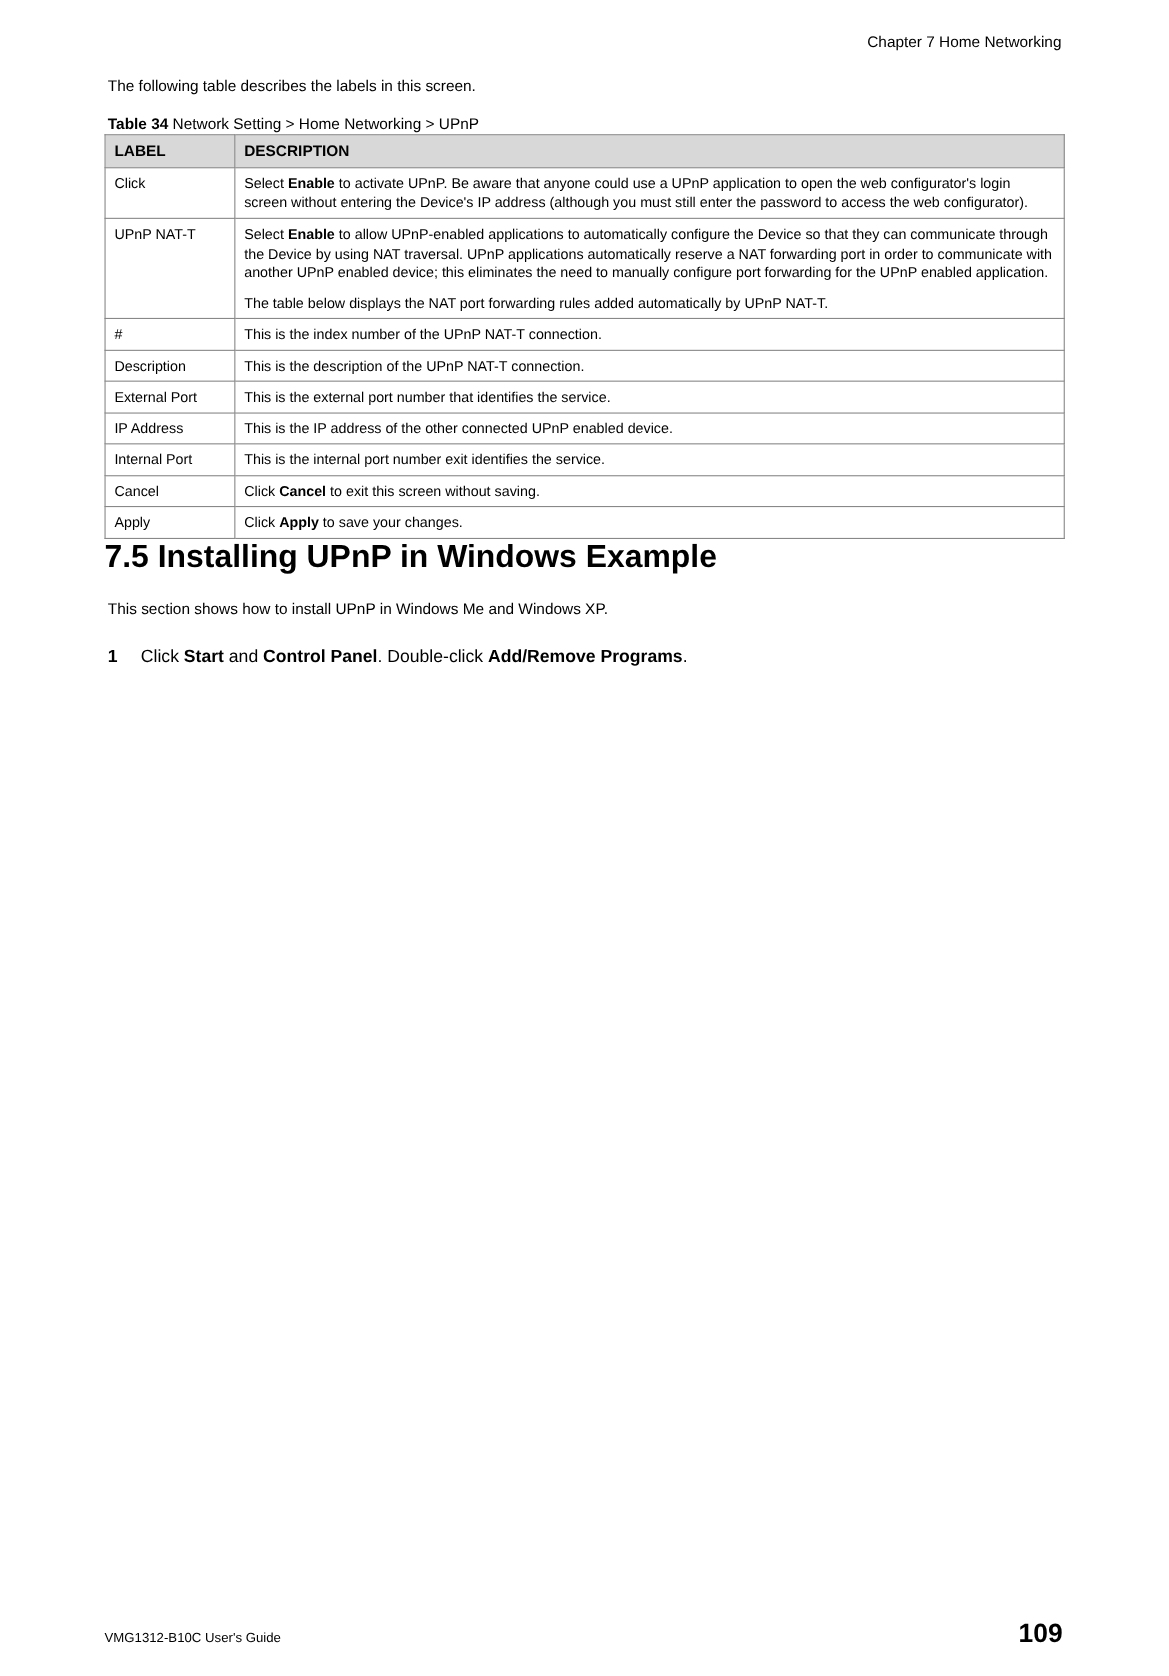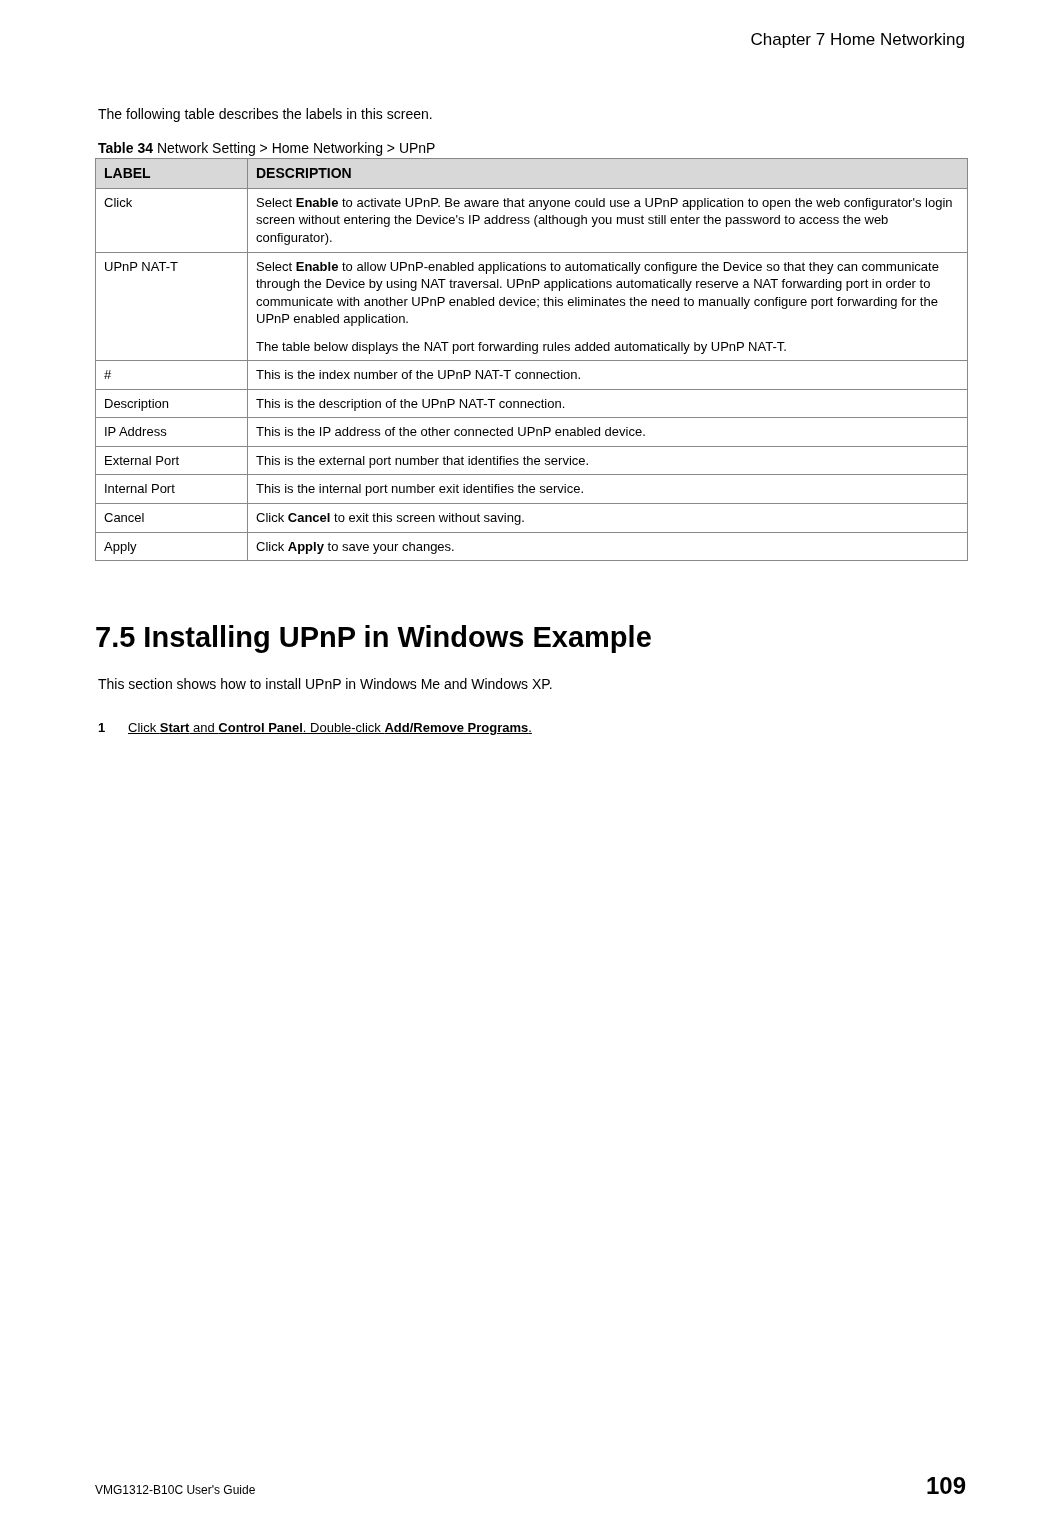--- a/index.html
+++ b/index.html
@@ -15,22 +15,22 @@
       color: #000;
       position: relative;
     }
     .page {
       padding: 30px 95px 0 95px;
       height: 100%;
       position: relative;
     }
     .chapter-header {
       text-align: right;
-      font-size: 17px;
-      margin-bottom: 56px;
+      font-size: 14px;
+      margin-bottom: 24px;
       padding-right: 3px;
     }
     .intro-text {
       font-size: 14px;
       margin-bottom: 18px;
       margin-left: 3px;
     }
     .table-caption {
       font-size: 14px;
       margin-bottom: 2px;
@@ -51,49 +51,47 @@
       vertical-align: top;
       line-height: 1.35;
     }
     table th {
       background: #d8d8d8;
       font-weight: bold;
       font-family: Arial, sans-serif;
       font-size: 14px;
     }
     th.label-col {
-      width: 152px;
+      width: 118px;
     }
     .desc-para {
       margin-top: 10px;
     }
     .section-heading {
       font-family: Arial, sans-serif;
       font-size: 29px;
       font-weight: bold;
-      margin-top: 60px;
       margin-bottom: 22px;
     }
     .section-body-text {
       font-size: 14px;
       margin-left: 3px;
       margin-bottom: 28px;
     }
     .subsection-heading {
       font-family: Arial, sans-serif;
       font-size: 19px;
       font-weight: bold;
       margin-left: 3px;
       margin-bottom: 20px;
     }
     .step {
-      font-size: 13px;
+      font-size: 16px;
       margin-left: 3px;
       margin-bottom: 10px;
-      text-decoration: underline;
     }
     .step-num {
       font-weight: bold;
       display: inline-block;
       width: 30px;
     }
     .bold {
       font-weight: bold;
     }
     .footer {
@@ -154,29 +152,29 @@
             <div><span>This is the index number of the UPnP NAT-T connection.</span></div>
           </td>
         </tr>
         <tr>
           <td>Description</td>
           <td>
             <div><span>This is the description of the UPnP NAT-T connection.</span></div>
           </td>
         </tr>
         <tr>
+          <td>External Port</td>
+          <td>
+            <div><span>This is the external port number that identifies the service.</span></div>
+          </td>
+        </tr>
+        <tr>
           <td>IP Address</td>
           <td>
             <div><span>This is the IP address of the other connected UPnP enabled device.</span></div>
-          </td>
-        </tr>
-        <tr>
-          <td>External Port</td>
-          <td>
-            <div><span>This is the external port number that identifies the service.</span></div>
           </td>
         </tr>
         <tr>
           <td>Internal Port</td>
           <td>
             <div><span>This is the internal port number exit identifies the service.</span></div>
           </td>
         </tr>
         <tr>
           <td>Cancel</td>

